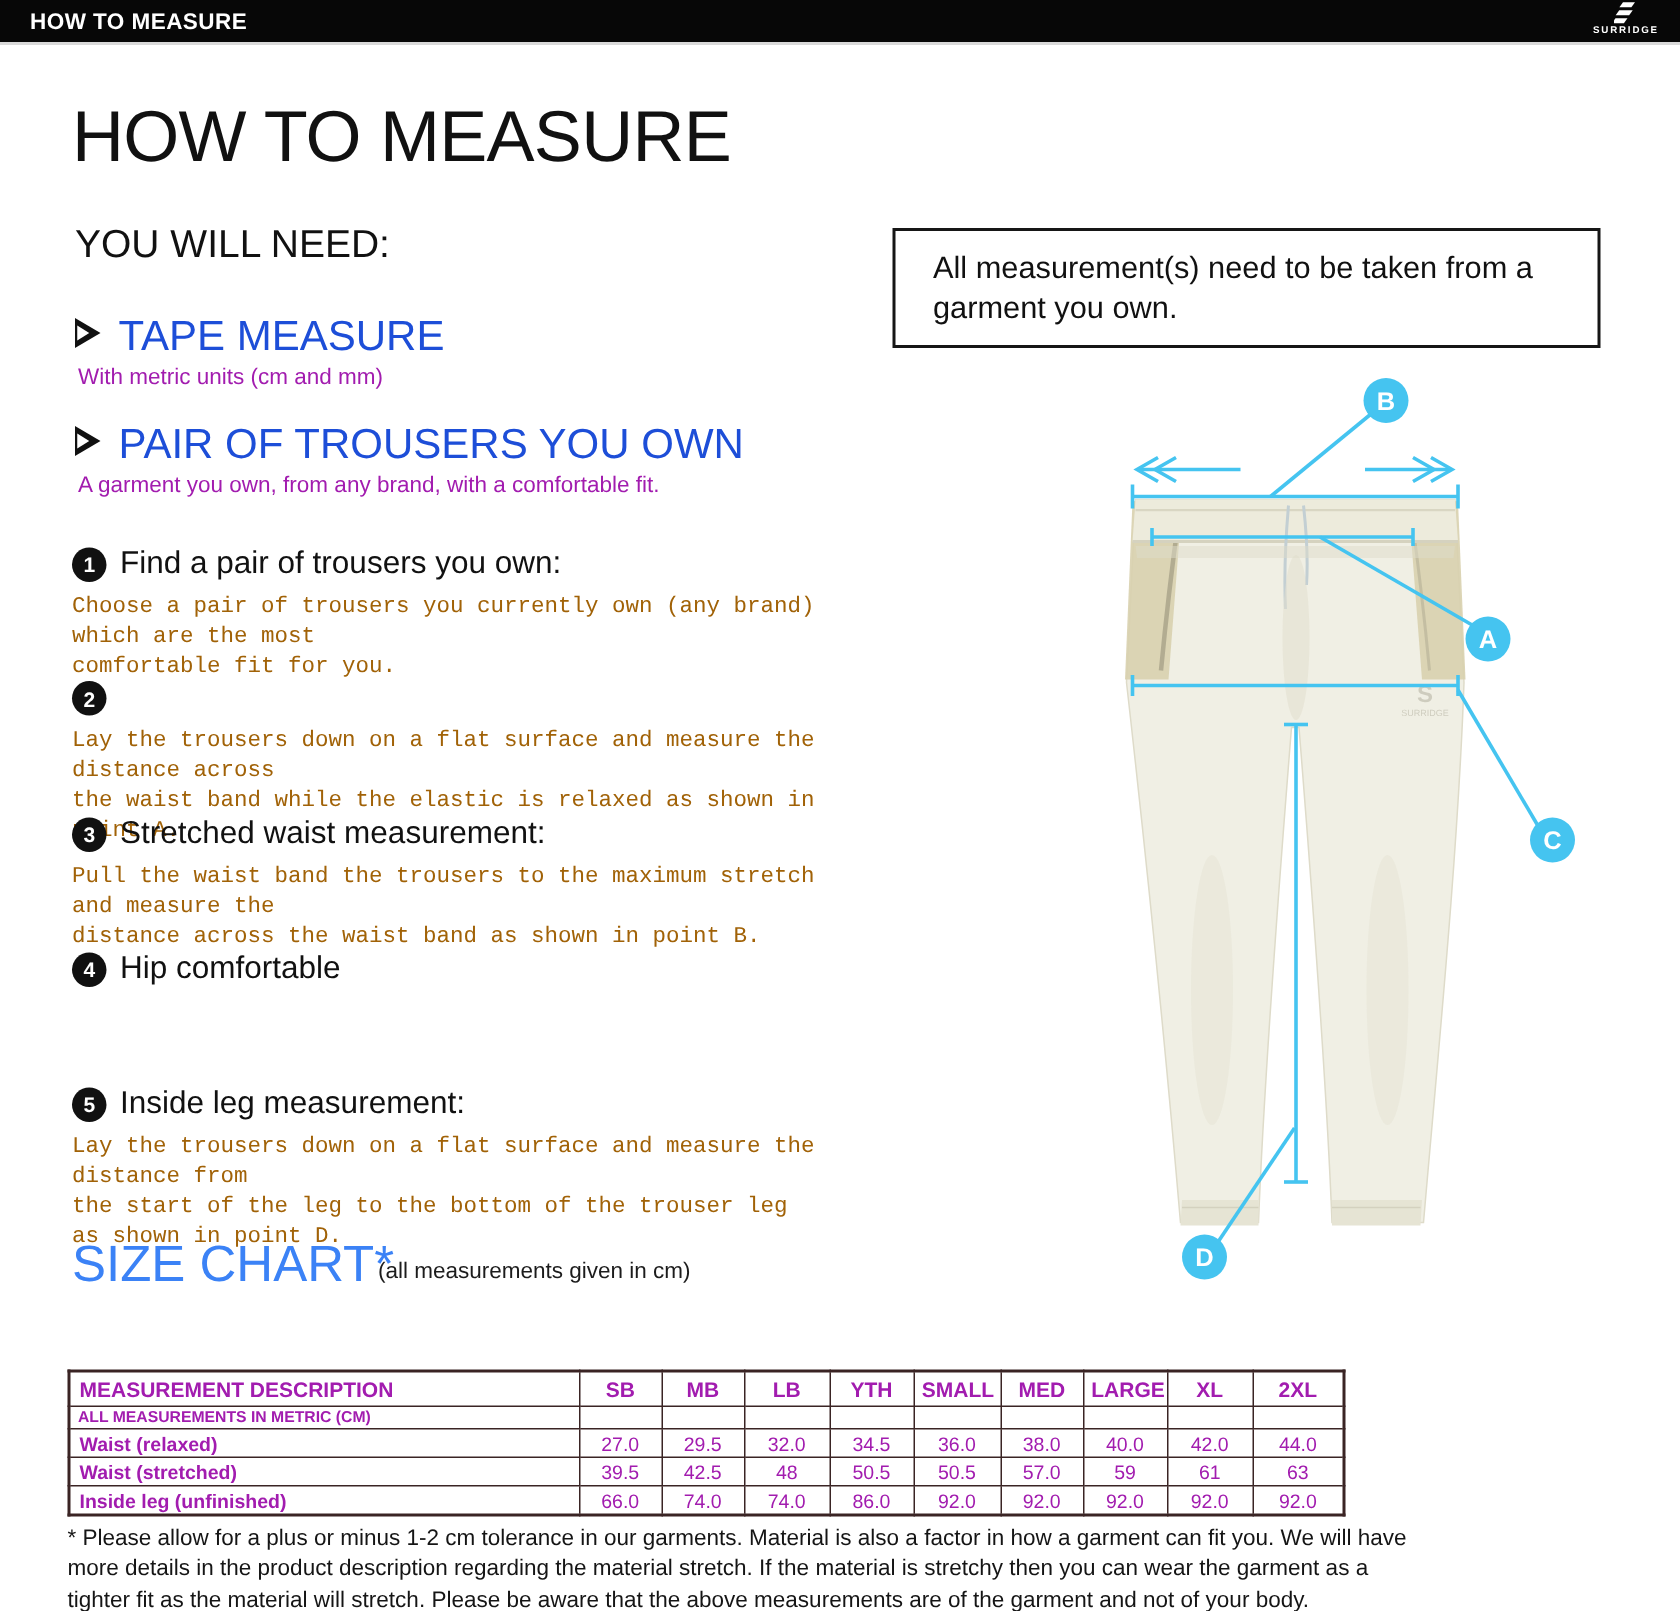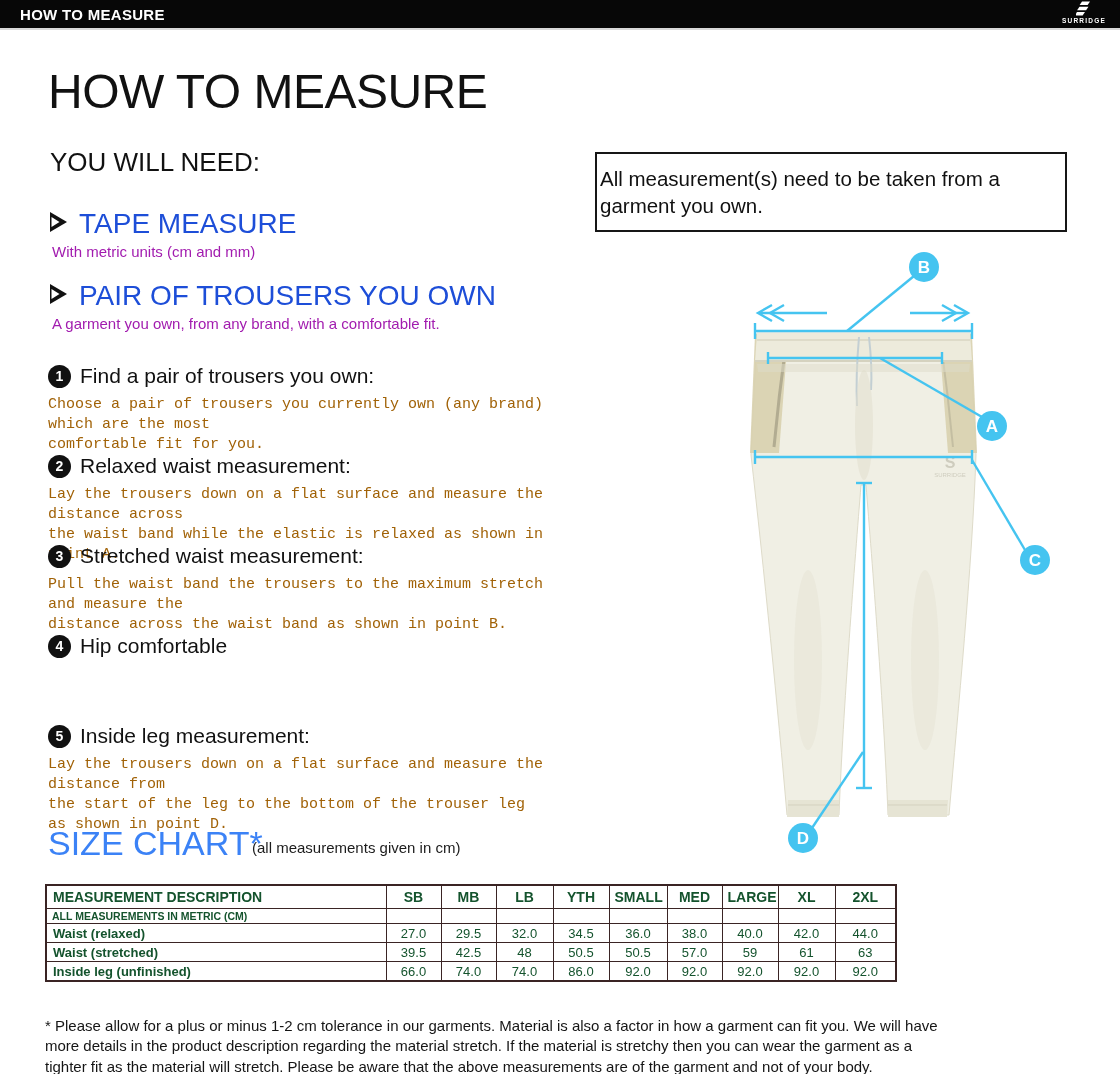--- a/index.html
+++ b/index.html
@@ -54,34 +54,34 @@
   }
   .step-title { font-size:21px; color:#111; }
   .step-body {
     margin-top:7px; font-size:15px; line-height:1.34; color:#a16207;font-family:Liberation Mono, monospace;
   }
   .prelines { white-space:pre-line; }
 
   
   .note-box {
     position:absolute; left:595px; top:152px; width:472px;
-    border:2px solid #161616; padding:11px 3px;
+    border:2px solid #161616; padding:11px 25px;
     font-size:20.5px; line-height:1.32; color:#111;
   }
 
   
   .diagram { position:absolute; left:700px; top:240px; width:390px; height:640px; }
 
   
   .sc-heading { position:absolute; left:48px; top:824px; font-size:34px; font-weight:normal; color:#3b82f6; }
   .sc-subtitle { position:absolute; left:252px; top:839px; font-size:15px; color:#1c1c1c; }
   .sc-table-wrap { position:absolute; left:45px; top:884px; }
   table.size-chart {
     border-collapse:collapse; table-layout:fixed; width:850px;
-    border:2px solid #3a2424; color:#14532d;
+    border:2px solid #3a2424; color:#a21caf;margin-top:29px;
   }
   table.size-chart th, table.size-chart td {
     border:1px solid #3a2424; overflow:hidden; white-space:nowrap;
   }
   table.size-chart th {
     font-size:14px; font-weight:bold; padding:3px 5px; text-align:center;
   }
   table.size-chart th.desc { text-align:left; padding-left:6px; }
   tr.metric-row td { font-size:10.5px; font-weight:bold; padding:1px 5px; height:14px; }
   tr.data-row td { font-size:13px; padding:1.5px 5px; text-align:center; height:19px; }
@@ -151,21 +151,20 @@
     <span class="badge">1</span>
     <span class="step-title">Find a pair of trousers you own:</span>
   </div>
   <div class="step-body prelines">Choose a pair of trousers you currently own (any brand) which are the most
 comfortable fit for you.</div>
 </div>
 
 <div class="step" style="top:454px; width:500px">
   <div class="step-head">
     <span class="badge">2</span>
-    <span class="step-title">Relaxed waist measurement:</span>
   </div>
   <div class="step-body prelines">Lay the trousers down on a flat surface and measure the distance across
 the waist band while the elastic is relaxed as shown in point A.</div>
 </div>
 
 <div class="step" style="top:544px; width:500px">
   <div class="step-head">
     <span class="badge">3</span>
     <span class="step-title">Stretched waist measurement:</span>
   </div>

